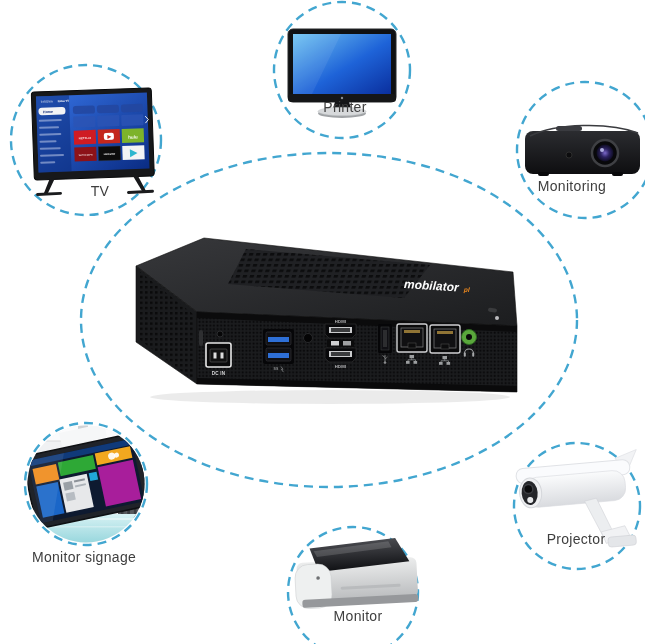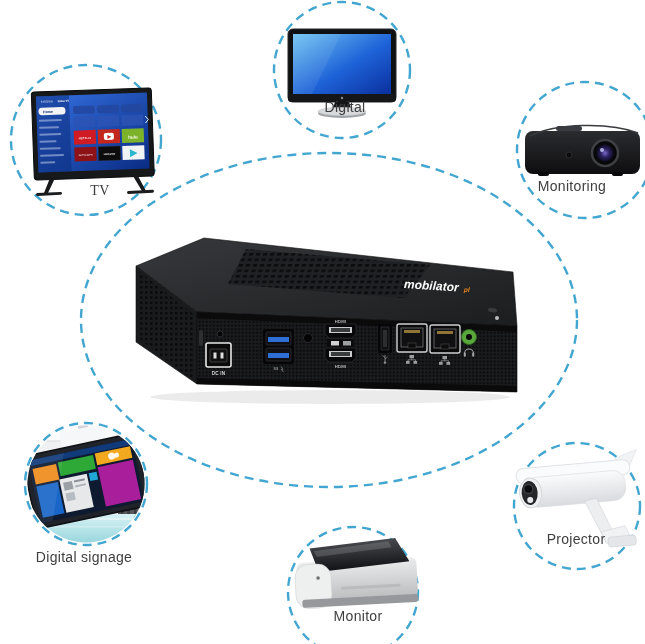--- a/index.html
+++ b/index.html
@@ -2,21 +2,21 @@
 <html style="--dash: #42a6d0; --label-text: #3e3e3e; --accent-orange: #f08a1e; --usb-blue: #2e6fd6; --audio-green: #5aa83c; --netflix-red: #cf1b23; --hulu-green: #7db32a; --tile-orange: #ef8b1c; --tile-green: #2ea836; --tile-magenta: #a81e9b; --tile-blue: #1a66c8;"><head>
 <meta charset="utf-8">
 <style>
   html,body{margin:0;padding:0;background:#fff;}
   .canvas{position:relative;width:645px;height:644px;background:#fff;overflow:hidden;
           font-family:"Liberation Sans",sans-serif;}
   svg{position:absolute;left:0;top:0;}
   .dash{fill:none;stroke:var(--dash,#42a6d0);stroke-width:2.4;stroke-dasharray:9 6;}
   .label{position:absolute;transform:translateX(-50%);font-size:14px;letter-spacing:.3px;
          color:var(--label-text,#3e3e3e);white-space:nowrap;}
-  .lbl-tv{left:100px;top:183px;font-family:Liberation Serif, serif;}
+  .lbl-tv{left:100px;top:183px;}
   .lbl-monitor{left:345px;top:99px;}
   .lbl-projector{left:572px;top:178px;}
   .lbl-signage{left:84px;top:549px;}
   .lbl-printer{left:358px;top:608px;}
   .lbl-monitoring{left:576px;top:531px;}
   text{font-family:"Liberation Sans",sans-serif;}
   .t-dcin{font:bold 4.6px "Liberation Sans",sans-serif;fill:#d6d6d8;text-anchor:middle;letter-spacing:.2px;}
   .t-hdmi{font:bold 4.2px "Liberation Sans",sans-serif;fill:#b7b7b9;text-anchor:middle;letter-spacing:.2px;}
   .t-ss{font:bold 3.6px "Liberation Sans",sans-serif;fill:#8f9193;text-anchor:middle;}
   .t-brand{font:italic bold 12px "Liberation Sans",sans-serif;fill:#fdfdfd;}
@@ -333,18 +333,18 @@
         <rect x="472.2" y="352.5" width="2" height="4.2" rx="1" fill="#a5a7a9"></rect>
       </g>
     </g>
 
     <rect x="488" y="308" width="9" height="4" rx="2" fill="#3a3b3d" transform="rotate(8 492 310)"></rect>
     <circle cx="497" cy="318" r="2" fill="#d8d8da" opacity=".85"></circle>
   </g>
 </svg>
 
 <div class="label lbl-tv">TV</div>
-<div class="label lbl-monitor">Digital</div>
+<div class="label lbl-monitor">Printer</div>
 <div class="label lbl-projector">Monitoring</div>
-<div class="label lbl-signage">Digital signage</div>
+<div class="label lbl-signage">Monitor signage</div>
 <div class="label lbl-printer">Monitor</div>
 <div class="label lbl-monitoring">Projector</div>
 </div>
 
 </body></html>

